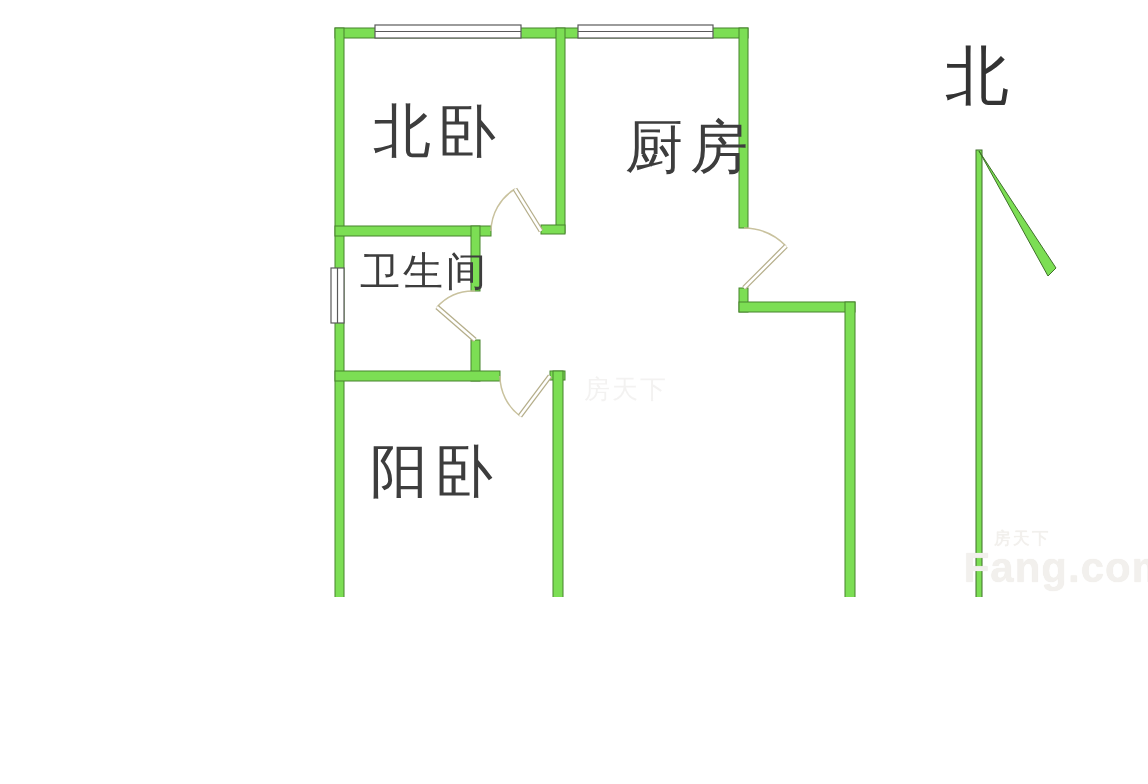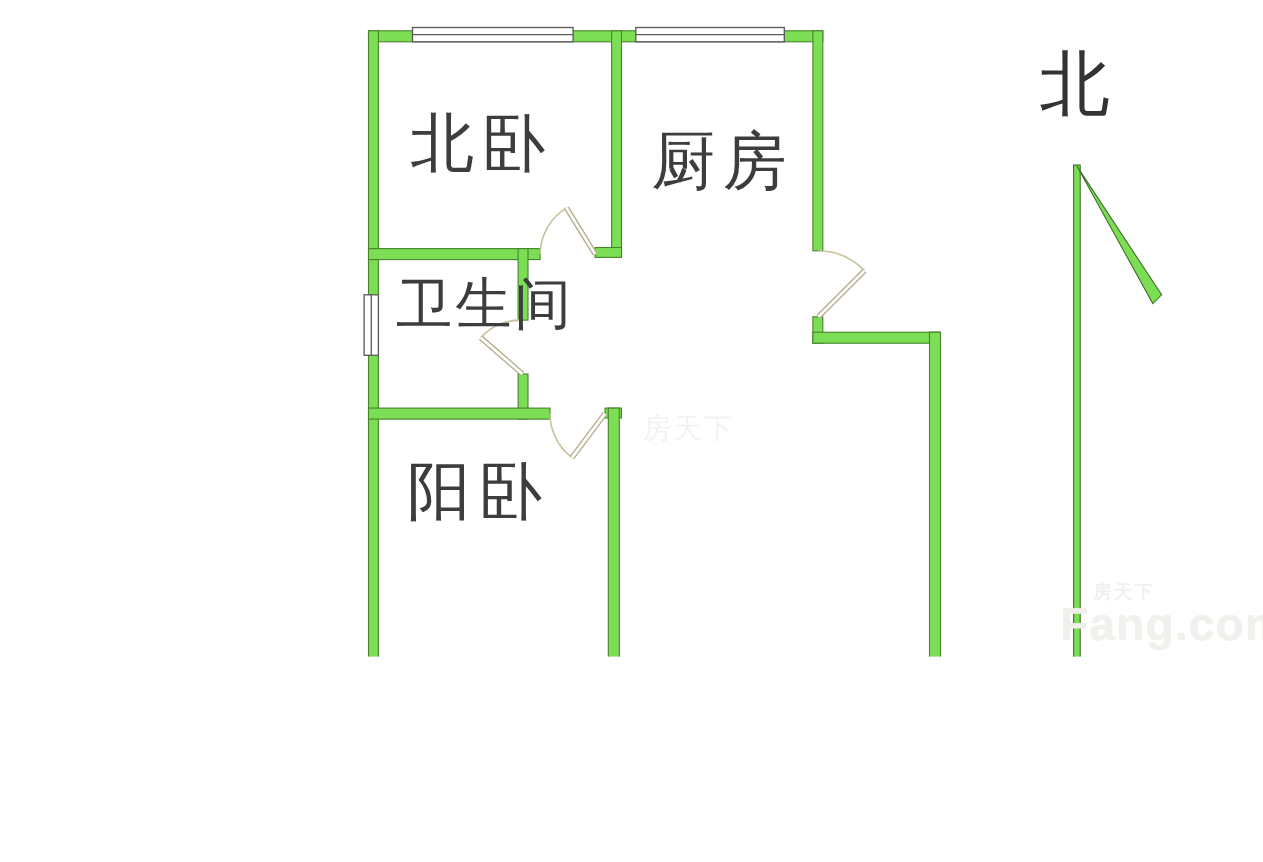--- a/index.html
+++ b/index.html
@@ -14,21 +14,21 @@
   .stage svg{position:absolute;left:0;top:0;}
   .room-label{
     position:absolute;
     color:#3d3d3d;
     font-size:58px;
     letter-spacing:7px;
     line-height:1;
     white-space:nowrap;
     font-family:"Liberation Sans", sans-serif;
   }
-  .room-label.small{font-size:51px;letter-spacing:3px;}
+  .room-label.small{font-size:40px;letter-spacing:3px;}
   .compass-label{
     position:absolute;
     left:917px;top:44px;
     color:#333333;
     font-size:64px;
     line-height:1;
   }
   .watermark-br{
     position:absolute;
     right:6px;bottom:8px;
@@ -138,23 +138,23 @@
       </g>
     </g>
 
     <g fill="#7CDE54" stroke="#3F6F2A" stroke-width="1">
       <rect x="948" y="150" width="6" height="482"></rect>
       <polygon points="951,151 1028,268 1020,276"></polygon>
     </g>
   </svg>
 
   <div class="room-label" style="left:345px;top:102px;">北卧</div>
-  <div class="room-label" style="left:564px;top:118px;">厨房</div>
+  <div class="room-label" style="left:597px;top:118px;">厨房</div>
   <div class="room-label small" style="left:332px;top:251px;">卫生间</div>
-  <div class="room-label" style="left:342px;top:418px;">阳卧</div>
+  <div class="room-label" style="left:342px;top:442px;">阳卧</div>
 
   <div class="compass-label">北</div>
 
   <div class="watermark-center">房天下</div>
 
   <div class="watermark-br">
     <div class="cn">房天下</div>
     <div class="en">Fang.com</div>
   </div>
 

